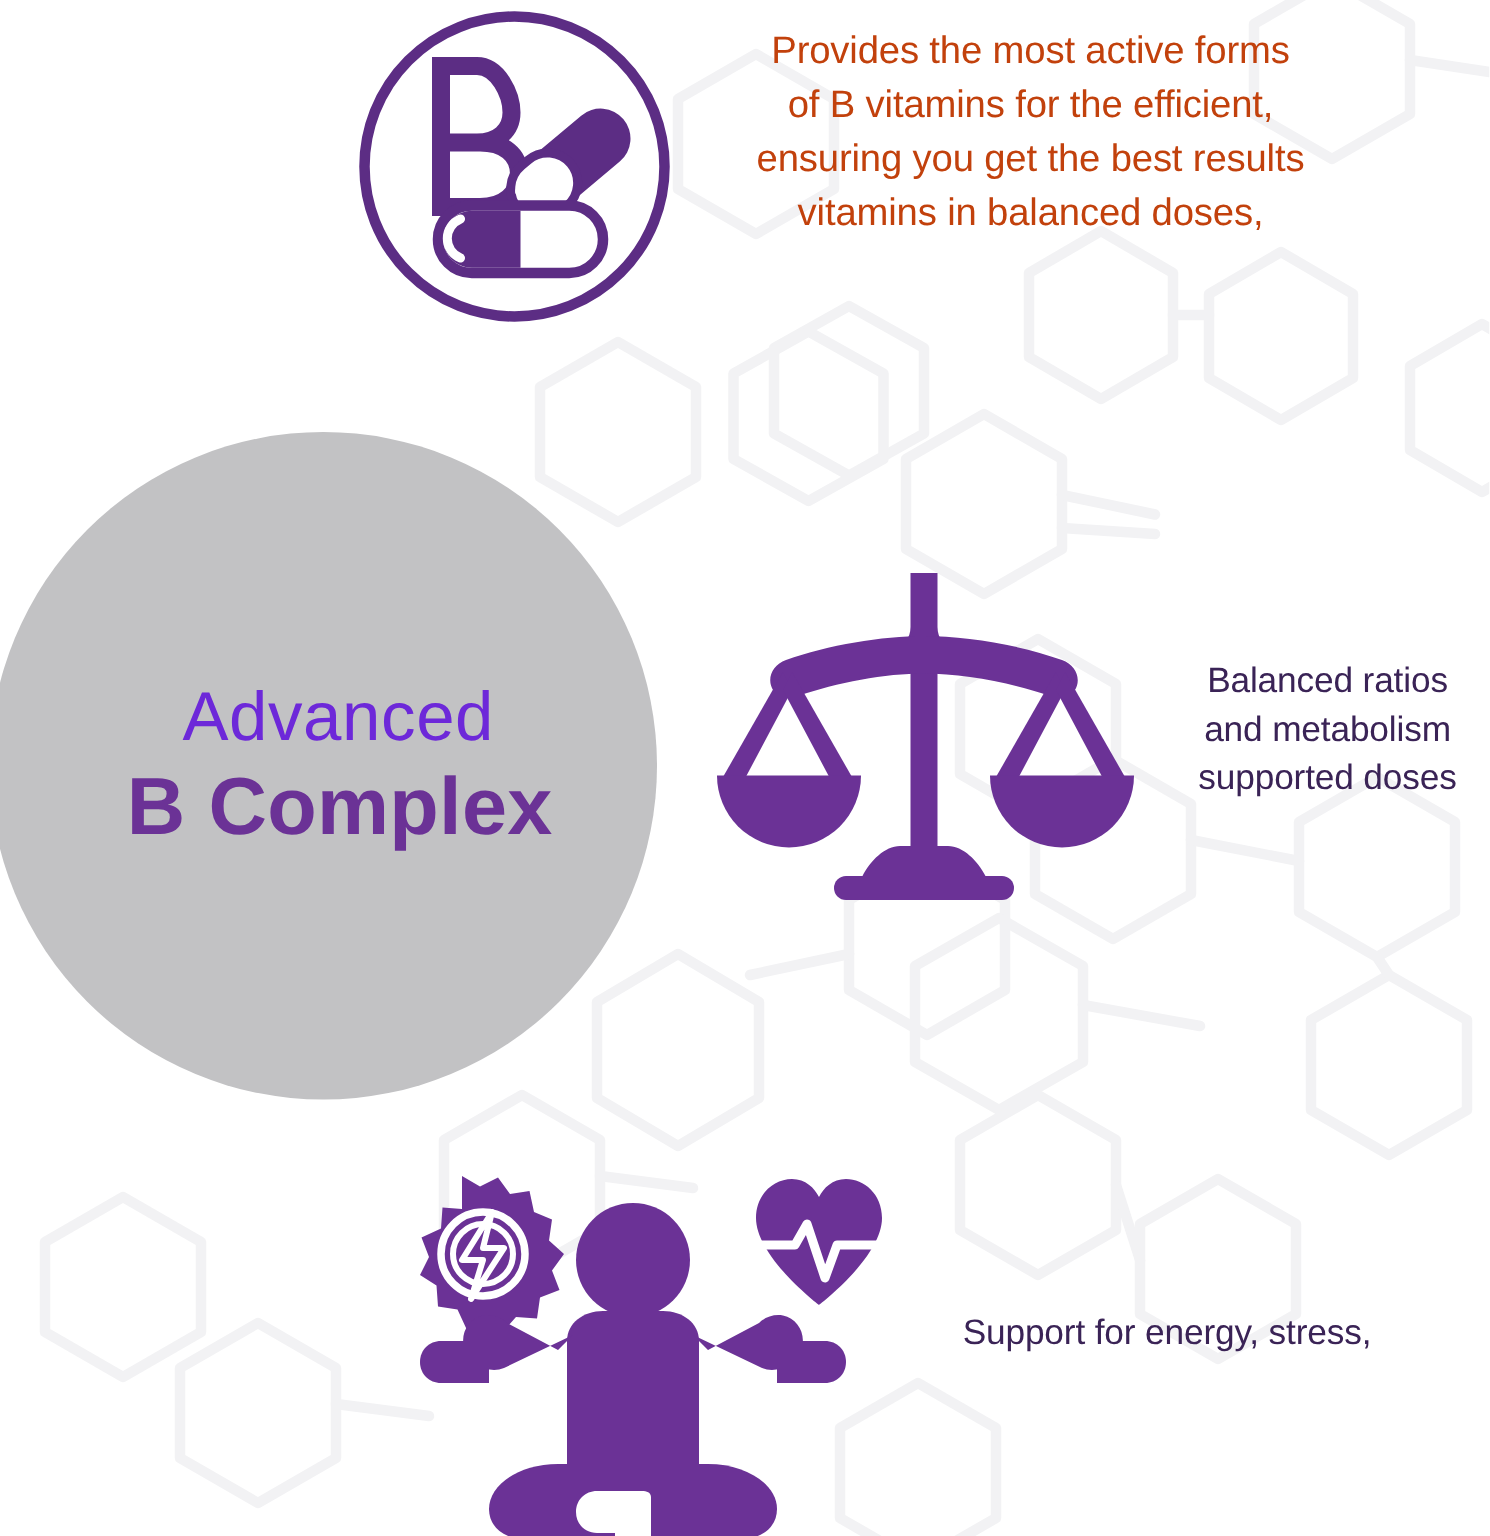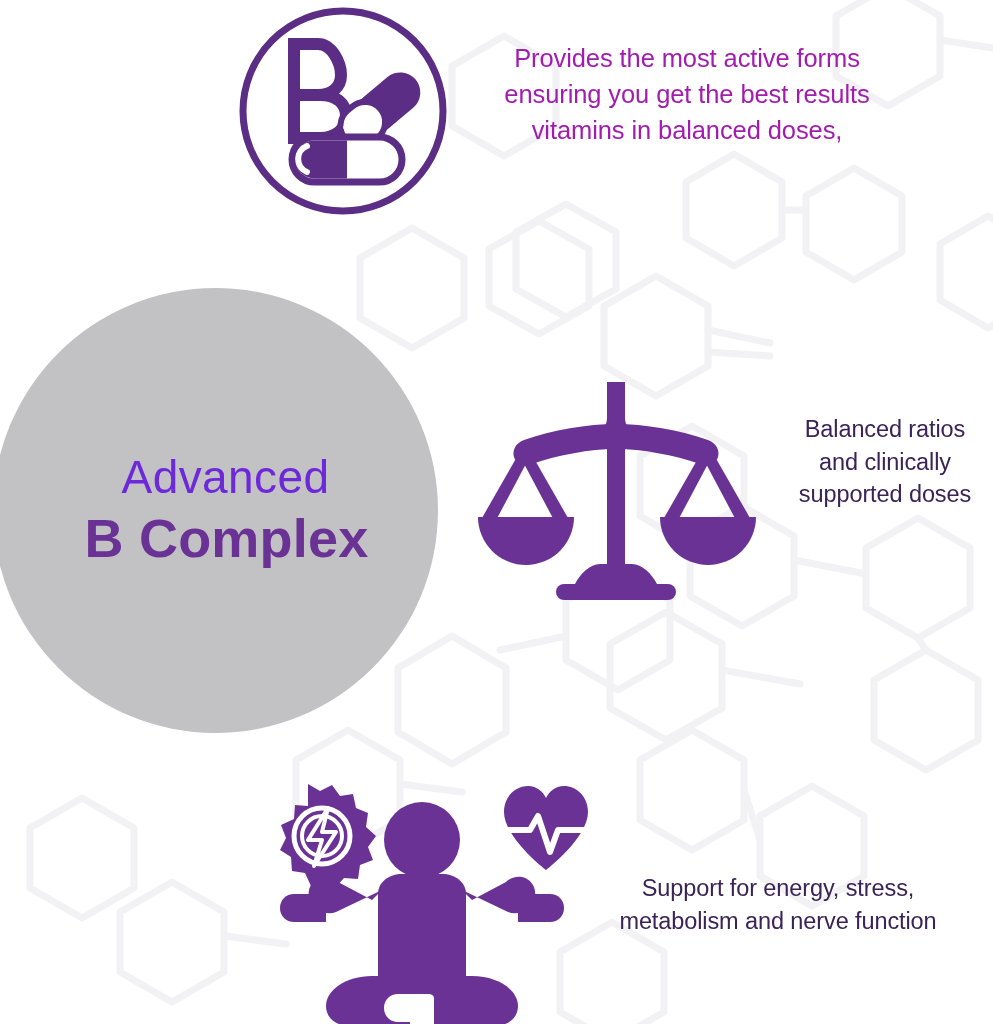--- a/index.html
+++ b/index.html
@@ -37,25 +37,25 @@
     top: 4px;
     width: 214px;
     height: 214px;
     z-index: 3;
   }
 
   
   #claim-1 {
     position: absolute;
     left: 462px;
-    top: 40px;
+    top: 16px;
     width: 450px;
     z-index: 3;
     text-align: center;
-    color: #a21caf;
+    color: #c2410c;
     font-size: 25.5px;
     line-height: 36px;
     font-weight: 400;
     letter-spacing: -0.1px;
   }
 
   
   #product-circle {
     position: absolute;
     left: -7px;
@@ -95,21 +95,21 @@
     top: 378px;
     width: 280px;
     height: 245px;
     z-index: 3;
   }
 
   
   #claim-2 {
     position: absolute;
     left: 776px;
-    top: 413px;
+    top: 437px;
     width: 218px;
     z-index: 3;
     text-align: center;
     color: #3a2356;
     font-size: 23.5px;
     line-height: 32.5px;
     font-weight: 400;
     letter-spacing: -0.1px;
   }
 
@@ -204,20 +204,21 @@
 
     <g>
       <rect x="56" y="133" width="110" height="45" rx="22.5" ry="22.5" fill="#ffffff" stroke="#5c2d84" stroke-width="7"></rect>
       <path d="M 111 136.5 L 78.5 136.5 A 19 19 0 0 0 78.5 174.5 L 111 174.5 Z" fill="#5c2d84"></path>
       <path d="M 71 142 A 14 14 0 0 0 71 168" fill="none" stroke="#ffffff" stroke-width="6" stroke-linecap="round"></path>
     </g>
   </svg>
 
   <div id="claim-1">
     <span class="para-line">Provides the most active forms</span>
+    <span class="para-line">of B vitamins for the efficient,</span>
     <span class="para-line">ensuring you get the best results</span>
     <span class="para-line">vitamins in balanced doses,</span>
   </div>
 
   <div id="product-circle">
     <div class="line-1">Advanced</div>
     <div class="line-2">B Complex</div>
   </div>
 
   <svg id="scale-icon" viewBox="0 0 280 245" role="img">
@@ -244,21 +245,21 @@
 
       <path d="M 228 70 L 188 140 L 200 146 L 234 82 Z"></path>
       <path d="M 234 70 L 274 140 L 262 146 L 228 82 Z"></path>
 
       <path d="M 184 139 L 280 139 A 48 48 0 0 1 184 139 Z"></path>
     </g>
   </svg>
 
   <div id="claim-2">
     <span class="para-line">Balanced ratios</span>
-    <span class="para-line">and clinically</span>
+    <span class="para-line">and metabolism</span>
     <span class="para-line">supported doses</span>
   </div>
 
   <svg id="wellbeing-icon" viewBox="0 0 340 246" role="img">
 
     <g transform="translate(4,2)">
       <path fill="#6b3296" d="M 52 0
         L 64 7 L 76 1 L 84 12 L 97 10 L 100 24 L 112 29 L 110 43 L 120 52
         L 112 63 L 117 76 L 104 81 L 102 95 L 88 94 L 79 104 L 68 97 L 55 102
         L 49 89 L 36 87 L 35 73 L 24 66 L 30 54 L 25 41 L 38 35 L 39 21 L 52 22 Z"></path>
@@ -321,16 +322,15 @@
                L 158 240
                L 158 246
                L 182 246
                L 182 216
                C 182 213 179 212 176 212 Z" fill="#ffffff"></path>
     </g>
   </svg>
 
   <div id="claim-3">
     <span class="para-line">Support for energy, stress,</span>
-    <span class="para-line">metabolism and nerve function</span>
   </div>
 
 </div>
 
 </body></html>

